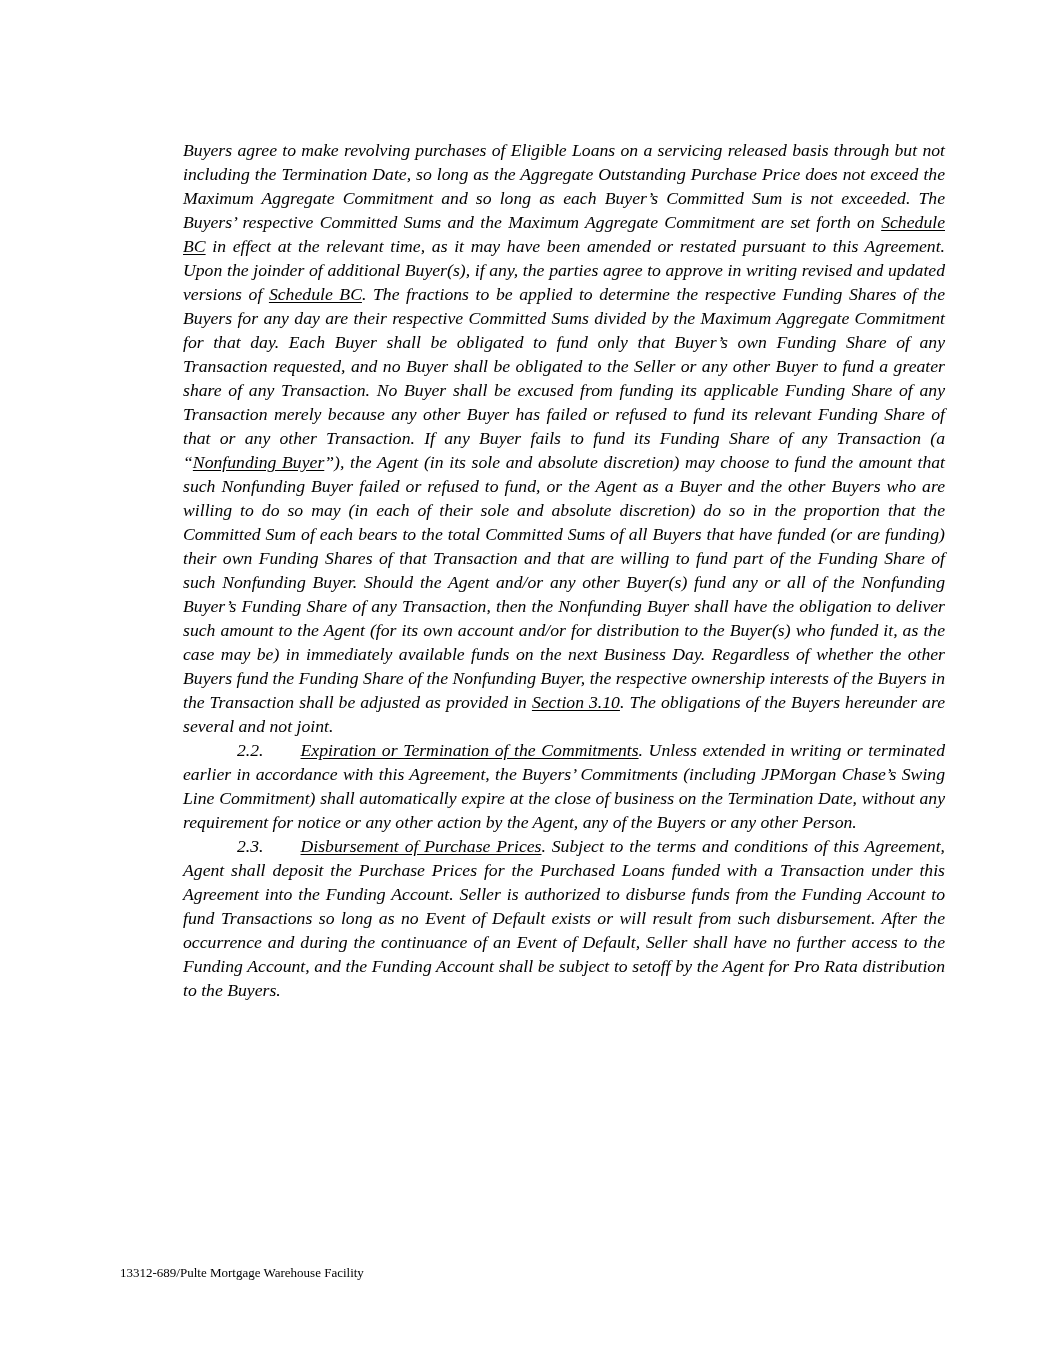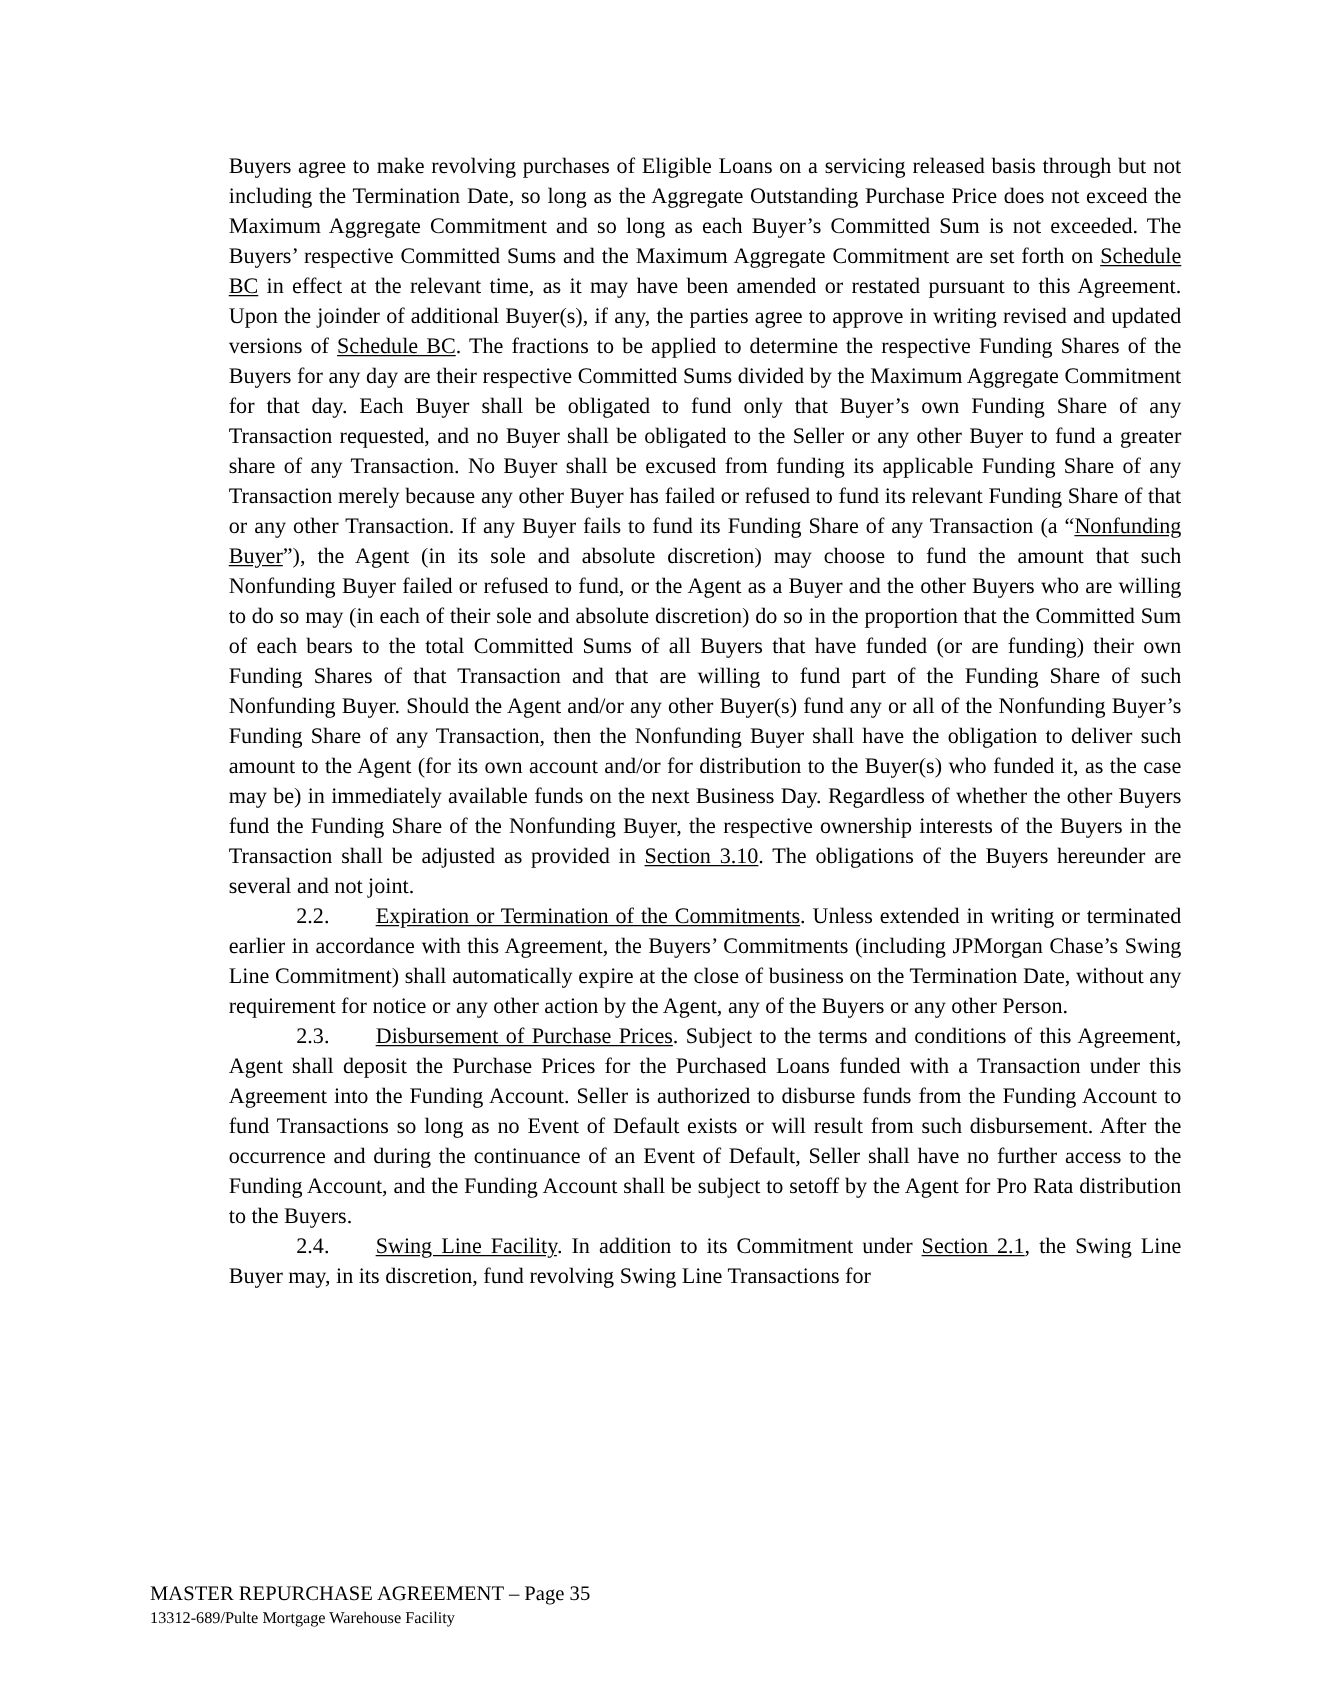--- a/index.html
+++ b/index.html
@@ -5,22 +5,23 @@
   html, body { margin: 0; padding: 0; background: #ffffff; }
   body {
     width: 1055px; height: 1365px;
     position: relative;
     font-family: "Liberation Serif", serif;
     color: #000000;
     overflow: hidden;
   }
   .textblock {
     position: absolute;
-    left: 183px; top: 120px;
+    left: 183px; top: 138px;
     width: 762px;
+    font-style: italic;
   }
   .para {
     margin: 0;
     font-size: 17.7px;
     line-height: 24px;
     text-align: justify;
     text-justify: inter-word;
     hyphens: none;
   }
   .para + .para { }
@@ -44,22 +45,18 @@
   </p>
 
   <p class="para sec">
     <span class="num">2.2.</span><span class="u">Expiration or Termination of the Commitments</span><span>.  Unless extended in writing or terminated earlier in accordance with this Agreement, the Buyers’ Commitments (including JPMorgan Chase’s Swing Line Commitment) shall automatically expire at the close of business on the Termination Date, without any requirement for notice or any other action by the Agent, any of the Buyers or any other Person.</span>
   </p>
 
   <p class="para sec">
     <span class="num">2.3.</span><span class="u">Disbursement of Purchase Prices</span><span>.  Subject to the terms and conditions of this Agreement, Agent shall deposit the Purchase Prices for the Purchased Loans funded with a Transaction under this Agreement into the Funding Account.  Seller is authorized to disburse funds from the Funding Account to fund Transactions so long as no Event of Default exists or will result from such disbursement.  After the occurrence and during the continuance of an Event of Default, Seller shall have no further access to the Funding Account, and the Funding Account shall be subject to setoff by the Agent for Pro Rata distribution to the Buyers.</span>
   </p>
 
-  <p class="para sec">
-    <span class="num">2.4.</span><span class="u">Swing Line Facility</span><span>.  In addition to its Commitment under </span><span class="u">Section 2.1</span><span>, the Swing Line Buyer may, in its discretion, fund revolving Swing Line Transactions for</span>
-  </p>
 
 </main>
 
 <div class="footer">
-  <div class="f1">MASTER REPURCHASE AGREEMENT – Page 35</div>
   <div class="f2">13312-689/Pulte Mortgage Warehouse Facility</div>
 </div>
 
 </body></html>

